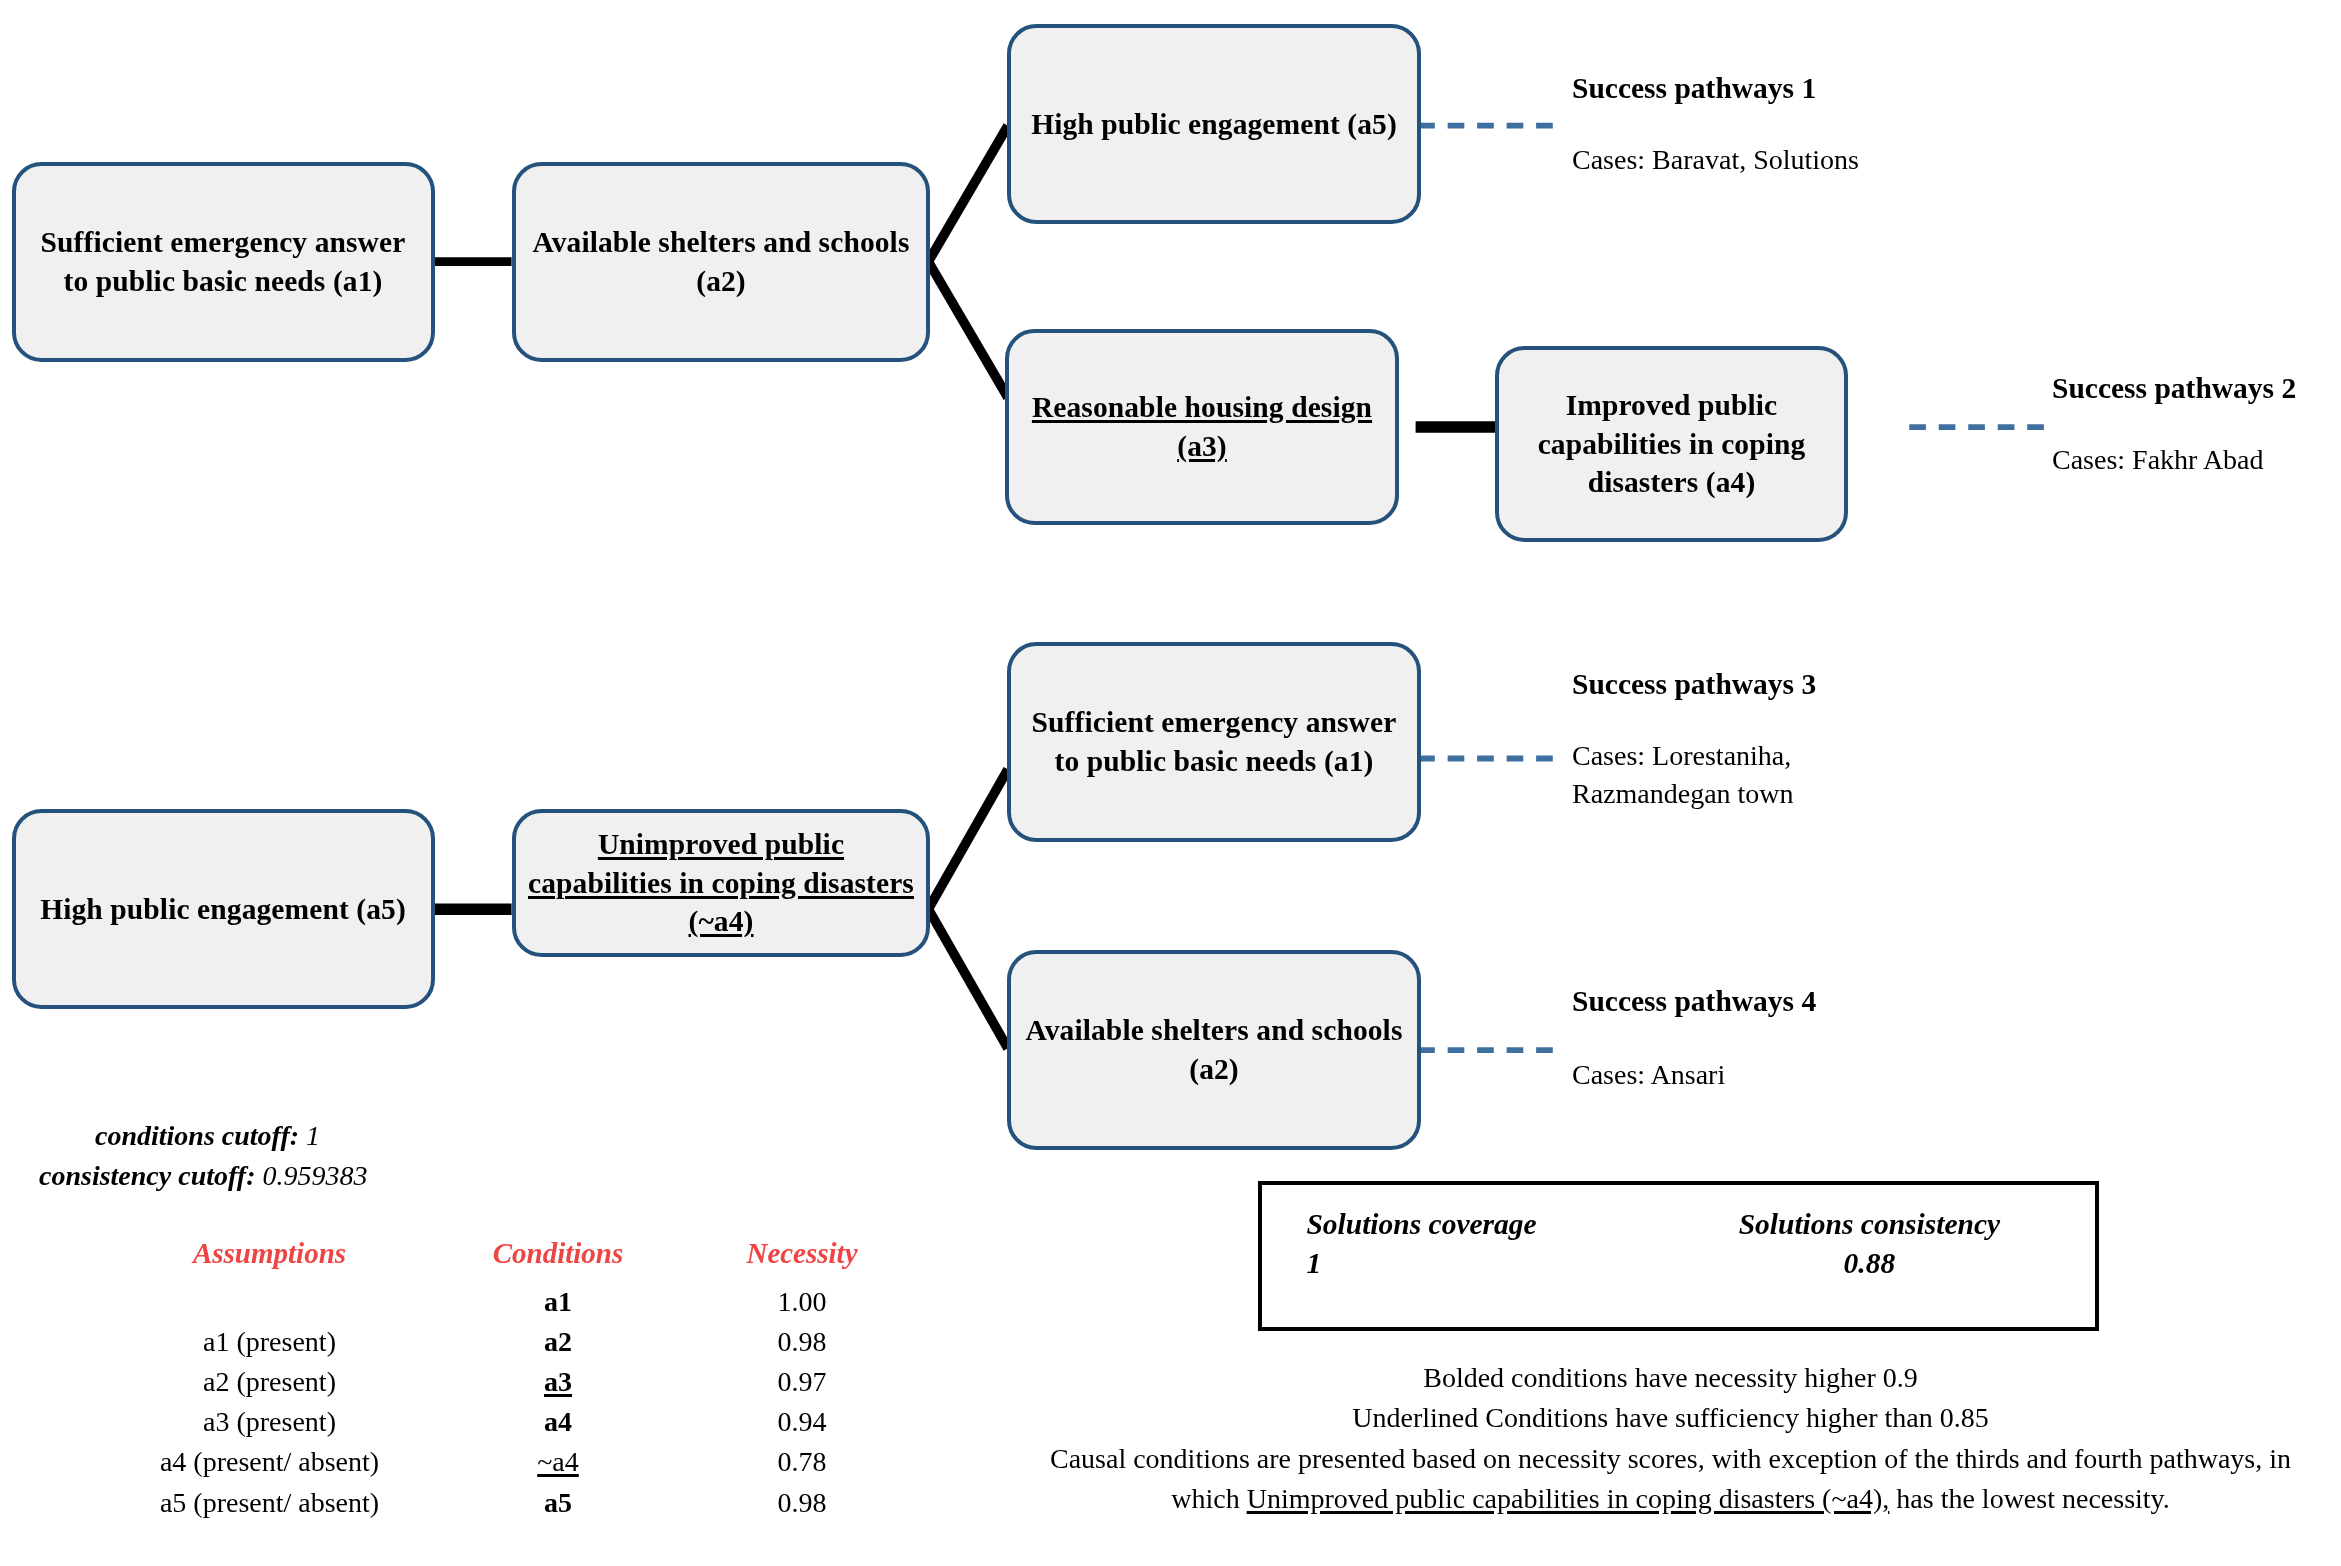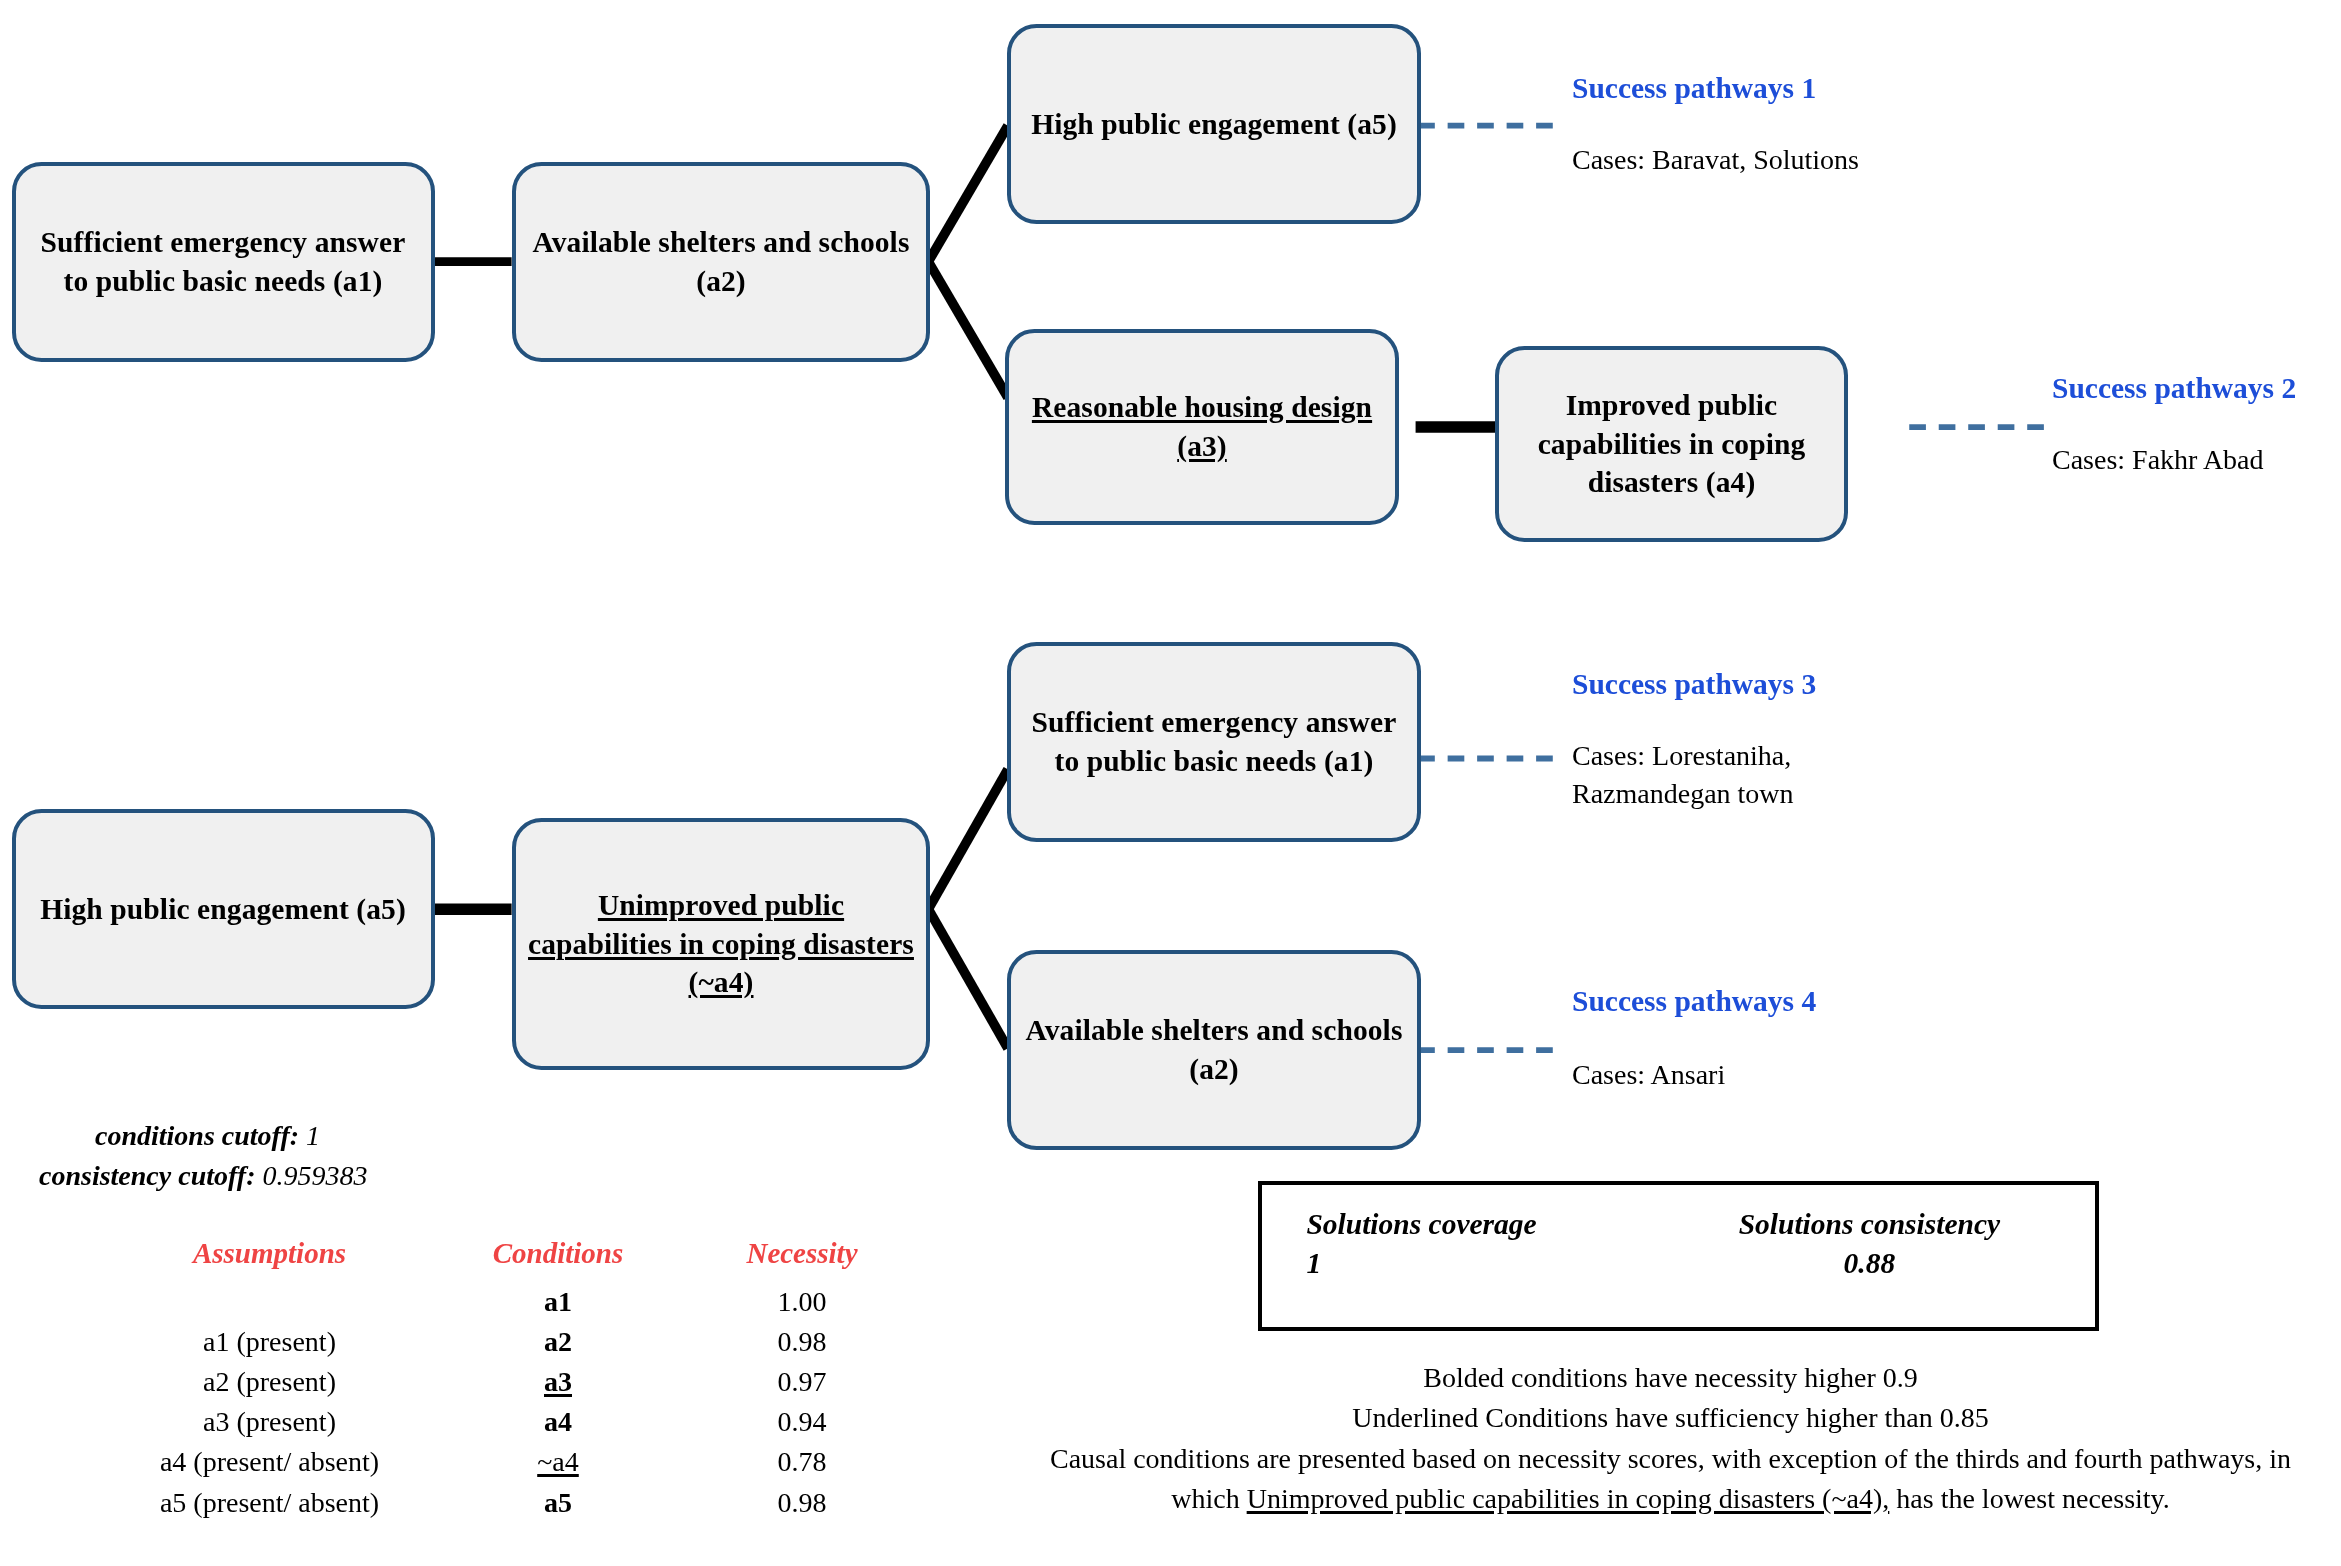--- a/index.html
+++ b/index.html
@@ -45,21 +45,21 @@
     text-decoration: underline;
     text-decoration-thickness: 2.6px;
     text-underline-offset: 3.2px;
   }
   .pathway {
     position: absolute;
   }
   .pathway-title {
     font-weight: bold;
     font-size: 29.5px;
-    color: #1d4ed8;
+    color: #000000;
     white-space: nowrap;
   }
   .pathway-cases {
     font-size: 28px;
     color: #000;
     line-height: 1.34;
     margin-top: 36px;
   }
   .cutoff {
     position: absolute;
@@ -199,21 +199,21 @@
 
   <div class="pathway" style="left:2052px; top:372px; width:295px;">
     <div class="pathway-title">Success pathways 2</div>
     <div class="pathway-cases">Cases: Fakhr Abad</div>
   </div>
 
   <div class="node" style="left:11.5px; top:809px; width:423px; height:200px;">
     <div class="node-label">High public engagement (a5)</div>
   </div>
 
-  <div class="node" style="left:512px; top:809px; width:418px; height:252px;margin-top:9px;">
+  <div class="node" style="left:512px; top:809px; width:418px; height:148px;">
     <div class="node-label ul">Unimproved public capabilities in coping disasters (~a4)</div>
   </div>
 
   <div class="node" style="left:1007px; top:642px; width:414px; height:200px;">
     <div class="node-label">Sufficient emergency answer to public basic needs (a1)</div>
   </div>
 
   <div class="node" style="left:1007px; top:950px; width:414px; height:200px;">
     <div class="node-label">Available shelters and schools (a2)</div>
   </div>

